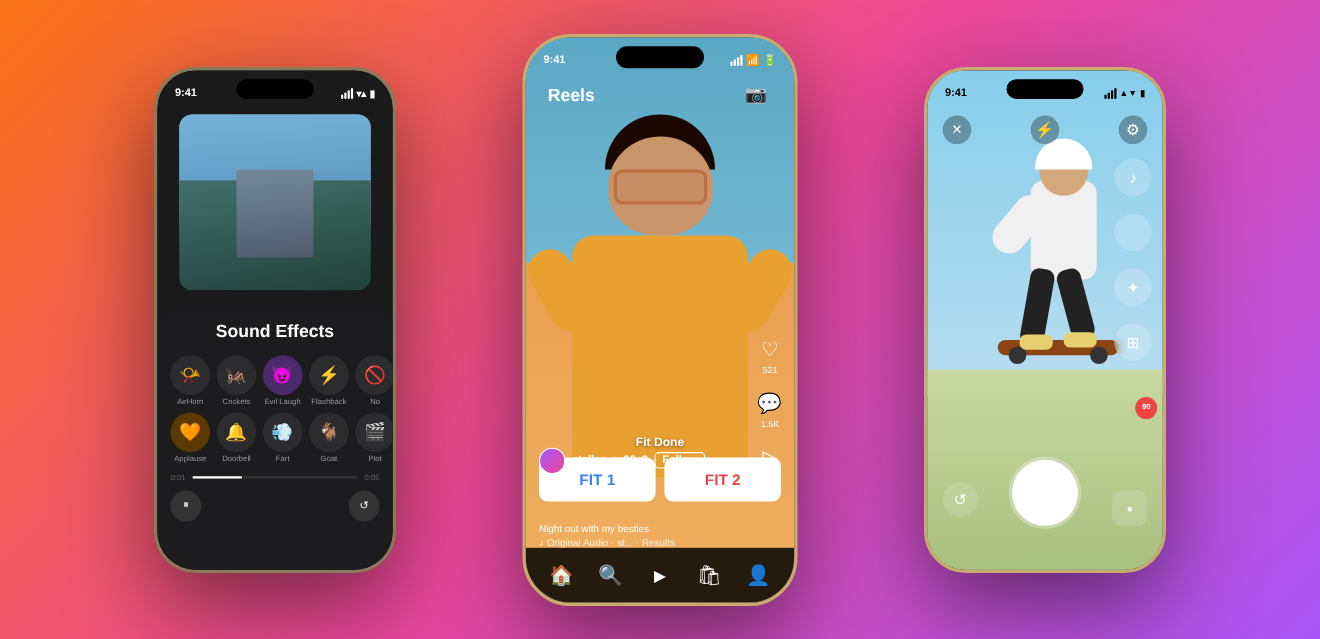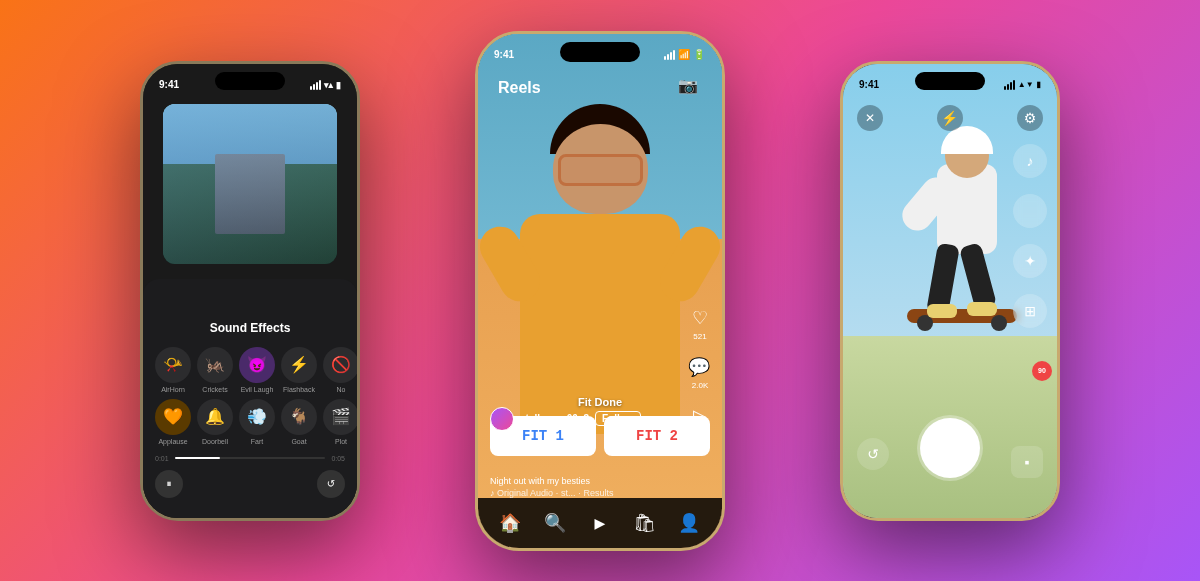--- a/index.html
+++ b/index.html
@@ -148,24 +148,23 @@
       right: 0;
       bottom: 0;
       background: #1c1c1e;
       border-radius: 16px 16px 0 0;
       padding: 14px 12px;
     }
 
     .sound-effects-title {
       text-align: center;
       color: white;
-      font-size: 12px;
+      font-size: 16px;
       font-weight: 600;
       margin-bottom: 12px;
-      margin-top: 28px;
     }
 
     .sound-grid {
       display: grid;
       grid-template-columns: repeat(5, 1fr);
       gap: 6px;
       margin-bottom: 10px;
     }
 
     .sound-item {
@@ -317,21 +316,20 @@
       font-weight: 600;
       margin-bottom: 8px;
       text-shadow: 0 1px 3px rgba(0,0,0,0.5);
     }
 
     .fit-buttons {
       display: flex;
       gap: 8px;
       justify-content: center;
       margin-bottom: 12px;
-      font-family: Liberation Mono, monospace;
     }
 
     .fit-btn-1 {
       flex: 1;
       height: 40px;
       background: white;
       border-radius: 8px;
       display: flex;
       align-items: center;
       justify-content: center;
@@ -757,21 +755,21 @@
       <div class="camera-icon-btn">📷</div>
     </div>
 
     <div class="center-right-icons">
       <div class="side-icon-group">
         <div class="side-icon">♡</div>
         <span class="side-count">521</span>
       </div>
       <div class="side-icon-group">
         <div class="side-icon">💬</div>
-        <span class="side-count">2.0K</span>
+        <span class="side-count">1.5K</span>
       </div>
       <div class="side-icon-group">
         <div class="side-icon">▷</div>
       </div>
     </div>
 
     <div class="fit-check-overlay">
       <div class="fit-check-label">Fit Done</div>
       <div class="fit-buttons">
         <div class="fit-btn-1">FIT 1</div>

